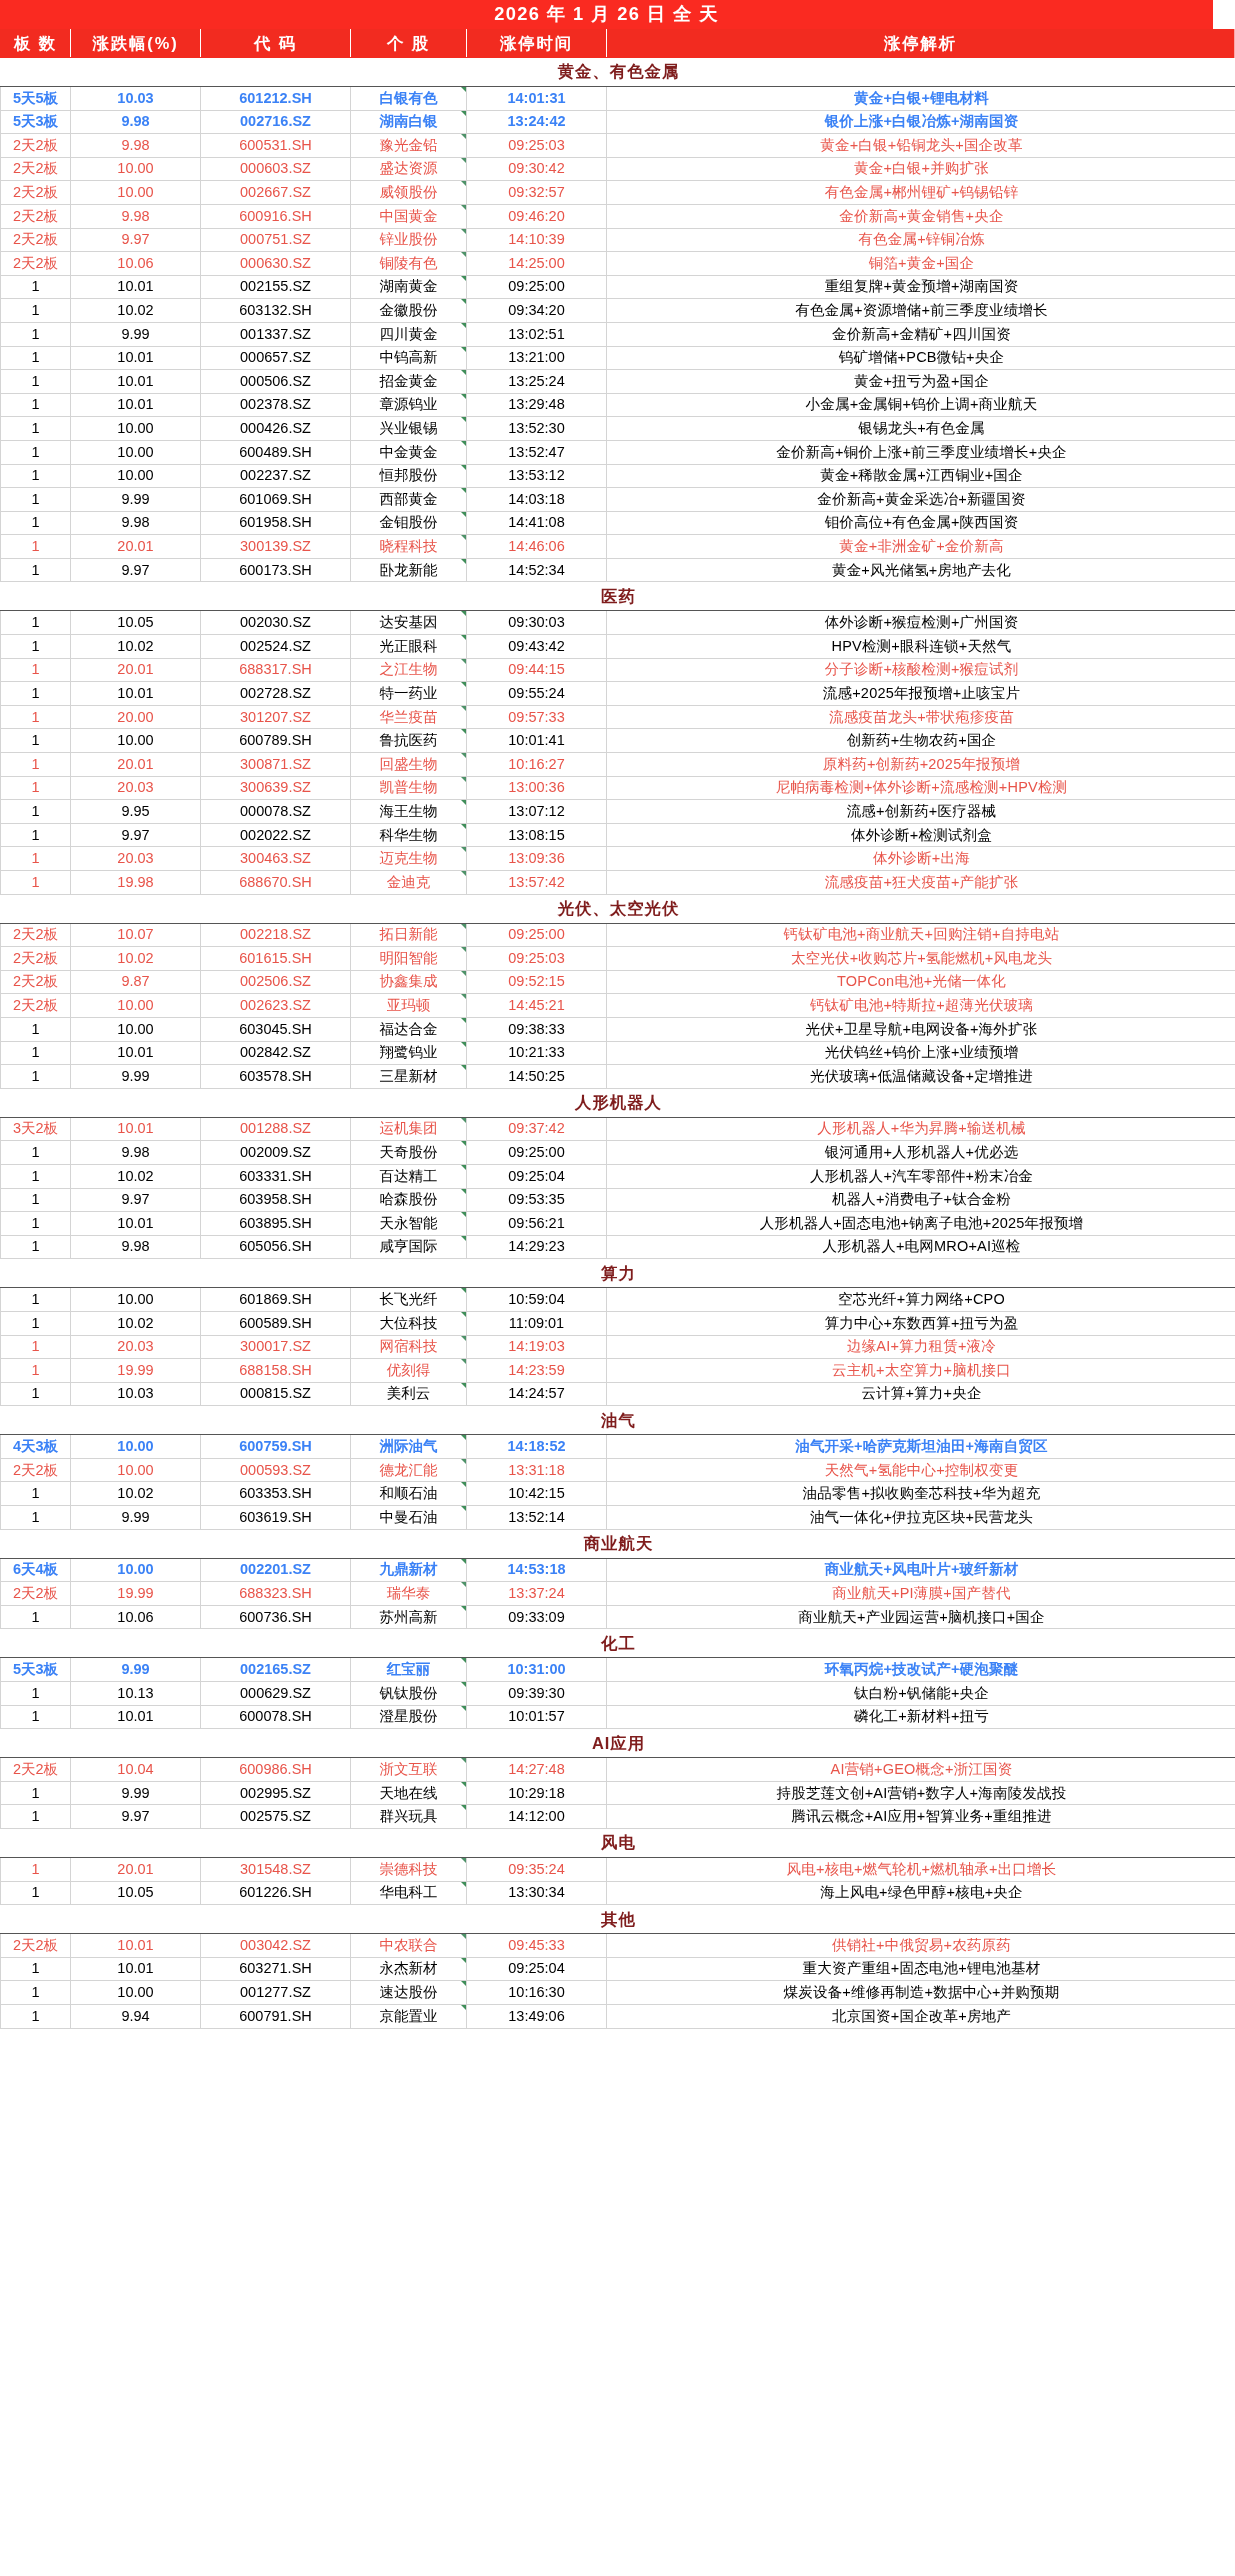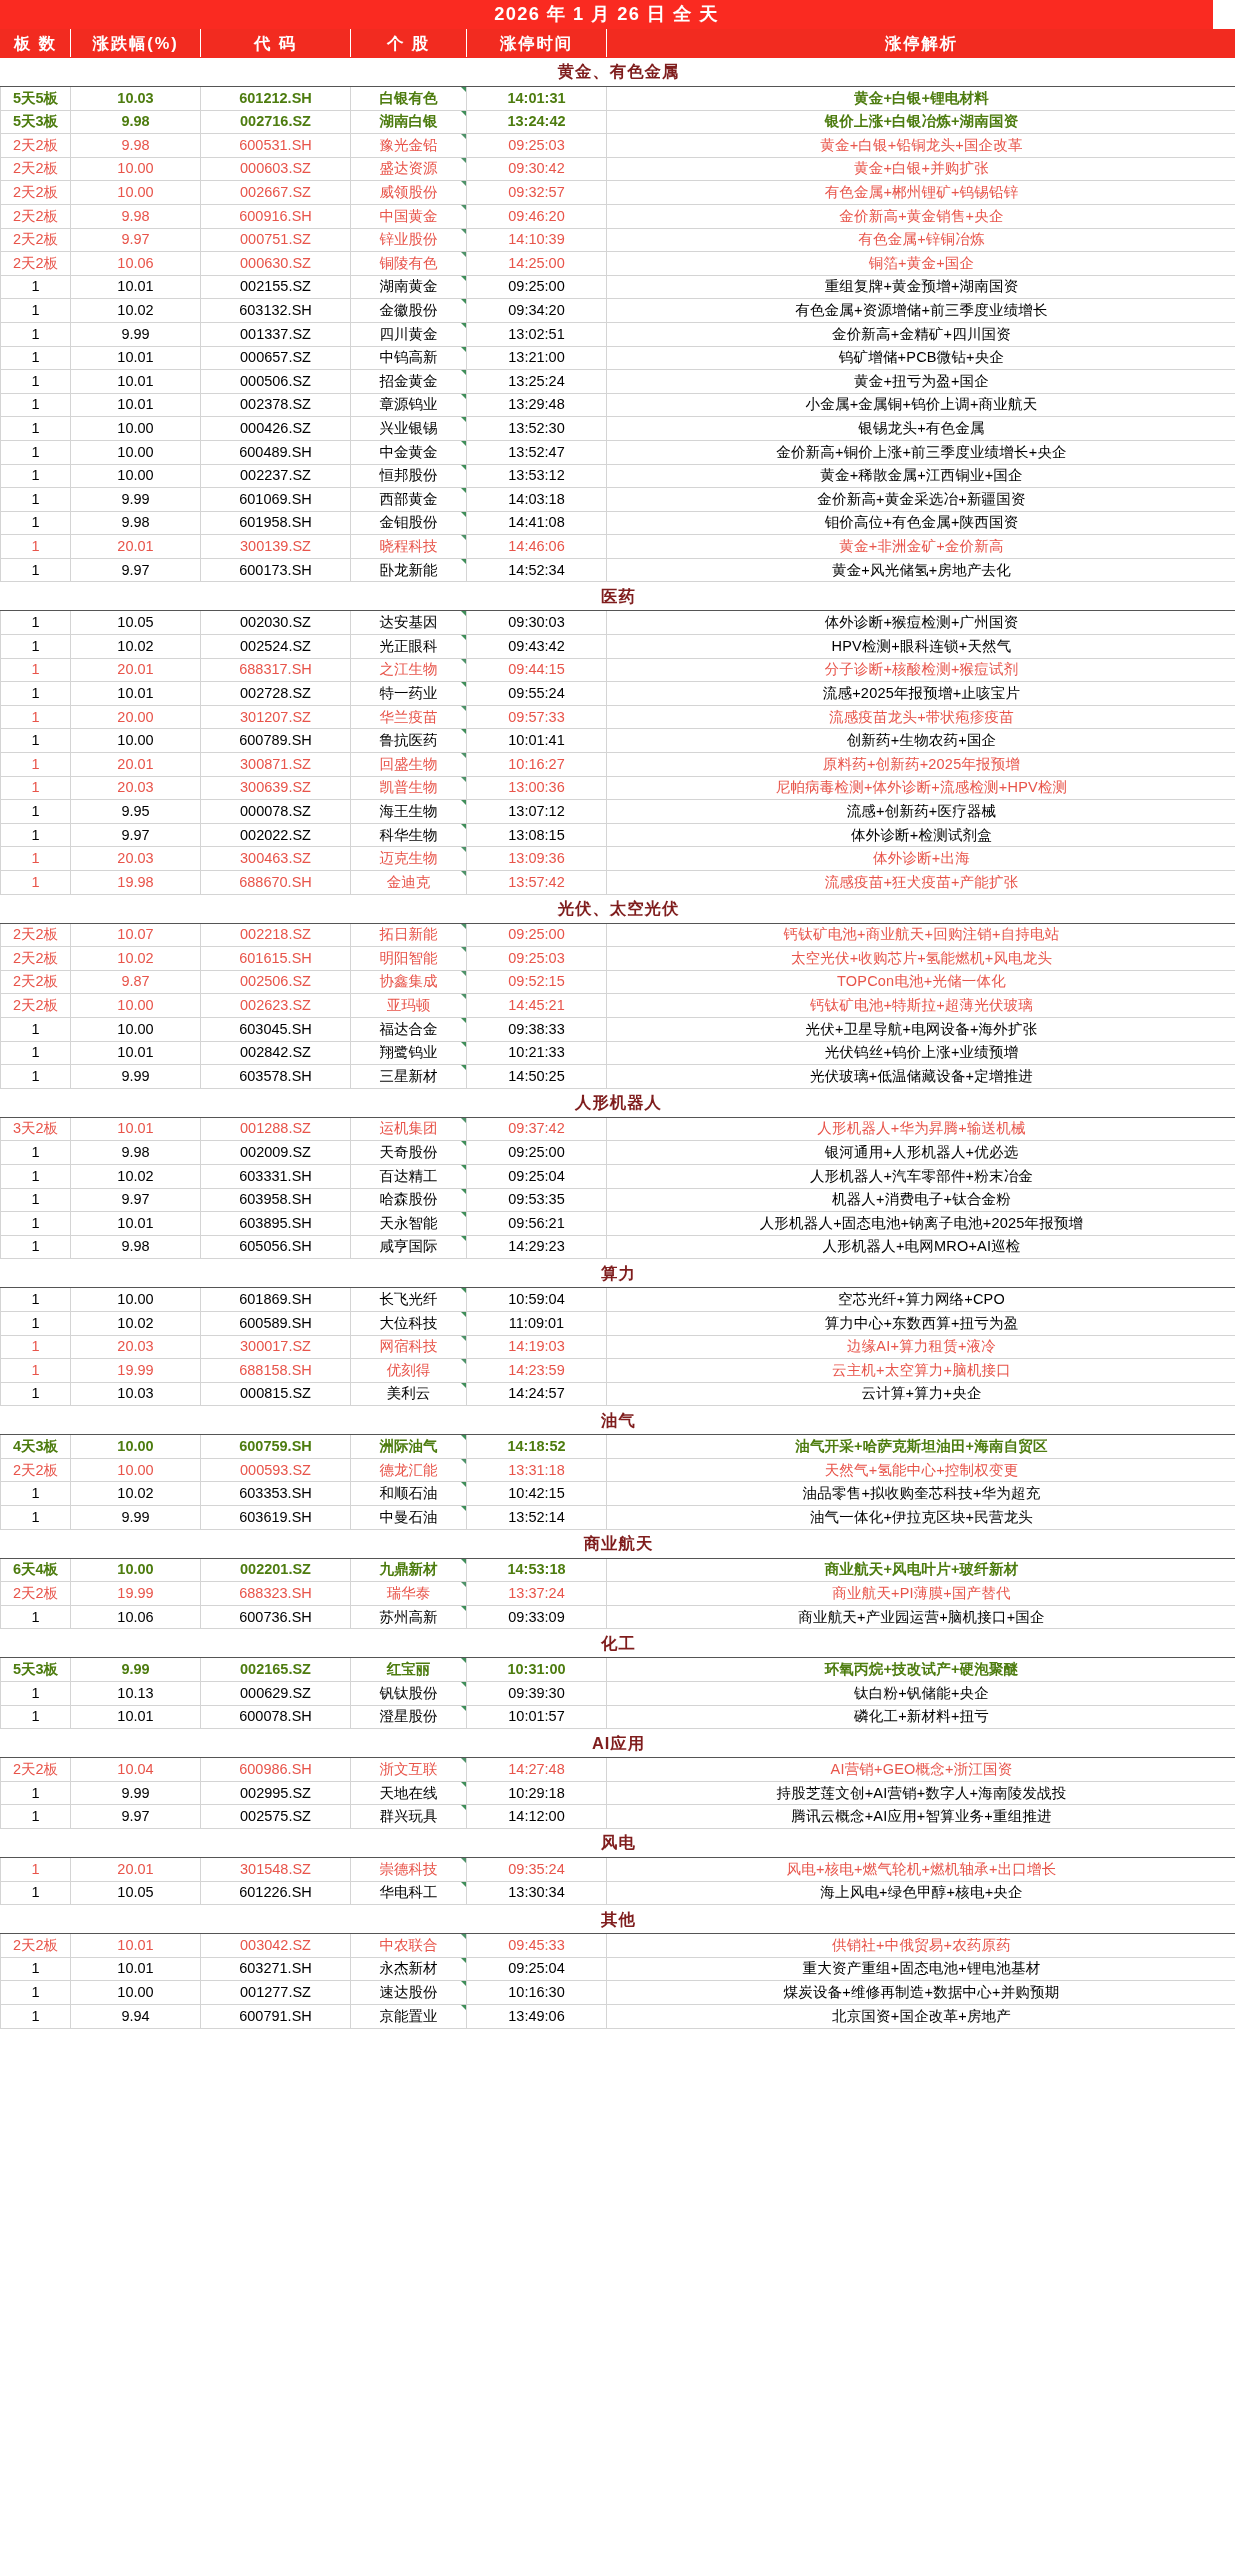--- a/index.html
+++ b/index.html
@@ -58,21 +58,21 @@
   tr.head td {
     background: #f22b20;
     color: #ffffff;
     font-weight: bold;
     font-size: 16.4px;
     height: 28px;
     border: 1px solid #f22b20;
     border-right: 1.9px solid #ffffff;
     letter-spacing: 1.9px;
   }
-  tr.head td:last-child { border-right: 1px solid #fca5a5; }
+  tr.head td:last-child { border-right: 5px solid #fca5a5; }
 
   
   tr.section td {
     height: 29px;
     font-size: 16.4px;
     font-weight: bold;
     color: #7f1d1d;
     background: #ffffff;
     border-left: 1px solid #ffffff;
     border-right: 1px solid #ffffff;
@@ -89,21 +89,21 @@
   tr.row td.c-code, tr.row td.c-pct, tr.row td.c-board { font-size: 14.5px; }
   tr.row td.c-time { font-size: 14.5px; }
   tr.row td.c-name { font-size: 14.5px; }
   tr.row td.c-note { font-size: 14.5px; }
 
   
   tr.row.t-plain td { color: #000000; font-weight: normal; }
   
   tr.row.t-red td { color: #e8544a; font-weight: normal; }
   
-  tr.row.t-strong td { color: #4d7c0f; font-weight: bold; margin-left: 40px; }
+  tr.row.t-strong td { color: #3b82f6; font-weight: bold; margin-left: 40px; }
 
   
   td.c-name { position: relative; }
   td.c-name .corner {
     position: absolute;
     top: 0; right: 0;
     width: 0; height: 0;
     border-top: 5.8px solid #1f7a3d;
     border-left: 5.8px solid transparent;
     opacity: .85;

